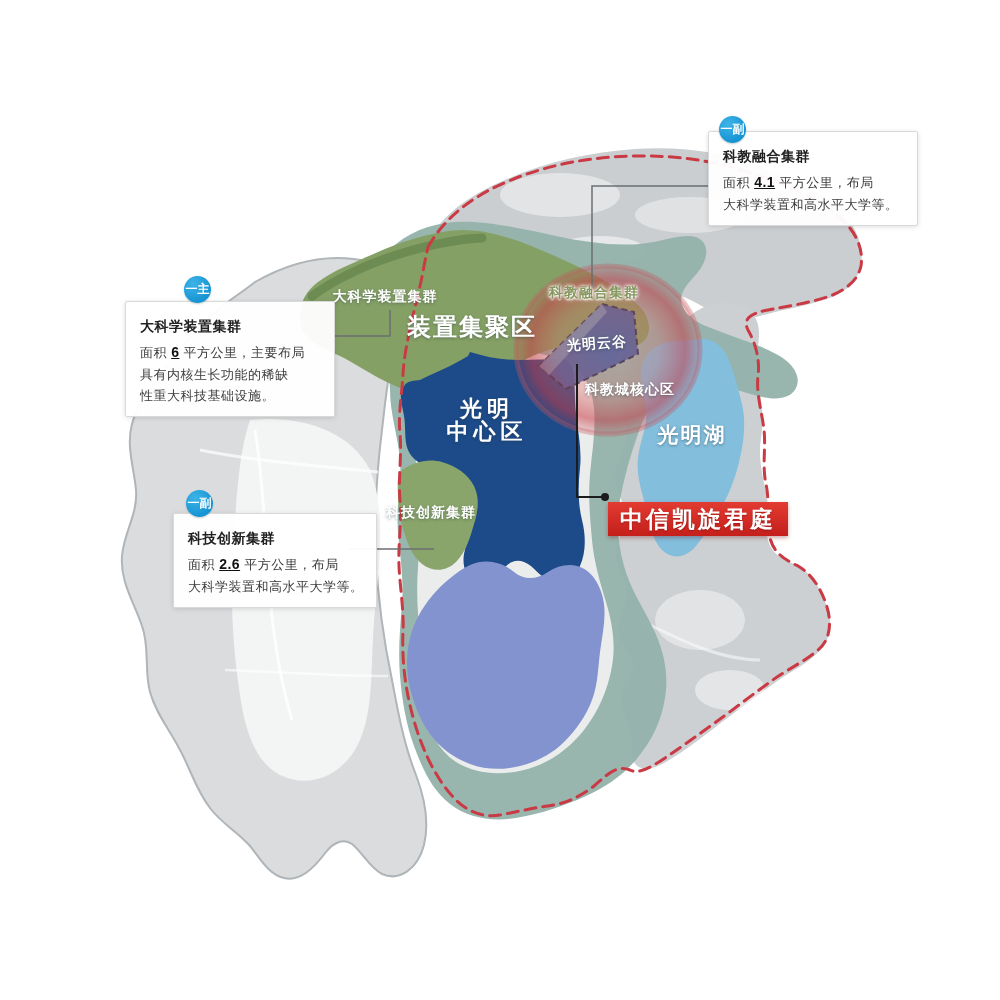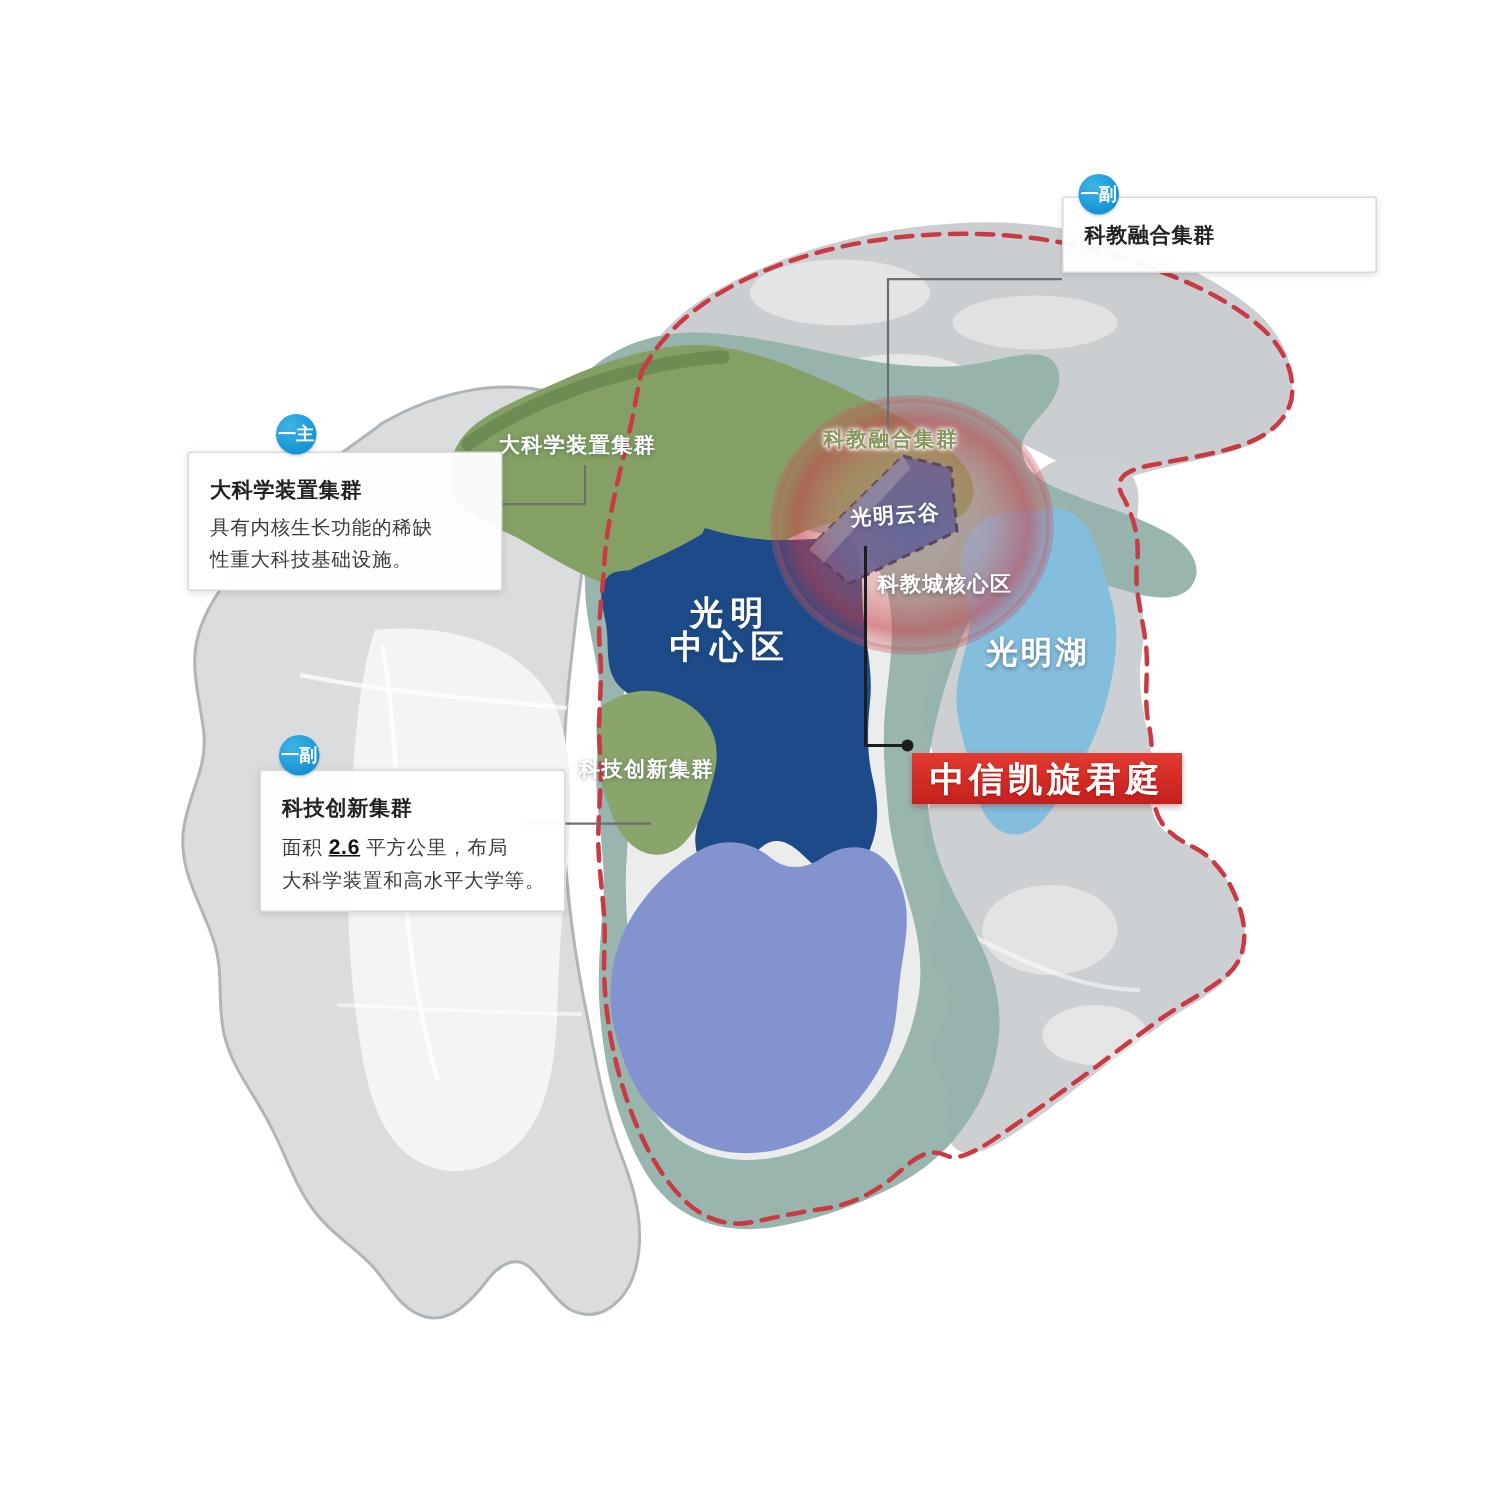--- a/index.html
+++ b/index.html
@@ -157,38 +157,44 @@
 
     <path d="M 708,186 L 592,186 L 592,288" fill="none" stroke="#6a6f72" stroke-width="1.5"></path>
     <path d="M 307,336 L 390,336 L 390,310" fill="none" stroke="#6a6f72" stroke-width="1.5"></path>
     <path d="M 349,549 L 434,549" fill="none" stroke="#6a6f72" stroke-width="1.5"></path>
 
     <path d="M 577,364 L 577,497 L 604,497" fill="none" stroke="#1c1c1c" stroke-width="2"></path>
     <circle cx="605" cy="497" r="4" fill="#1c1c1c"></circle>
   </svg>
 
   <div class="maplabel lbl-small" style="left:385px;top:297px;">大科学装置集群</div>
+  <div class="maplabel lbl-device" style="left:472px;top:327px;">装置集聚区</div>
   <div class="maplabel lbl-sciedu" style="left:594px;top:293px;">科教融合集群</div>
   <div class="maplabel lbl-valley" style="left:597px;top:344px;">光明云谷</div>
   <div class="maplabel lbl-core" style="left:630px;top:390px;">科教城核心区</div>
   <div class="maplabel lbl-center" style="left:487px;top:420px;">
     <div>光明</div>
     <div>中心区</div>
   </div>
   <div class="maplabel lbl-lake" style="left:692px;top:435px;text-align:right;">光明湖</div>
   <div class="maplabel lbl-small" style="left:431px;top:513px;">科技创新集群</div>
 
   <div class="callout" style="left:708px;top:131px;width:182px;">
     <div class="title">科教融合集群</div>
+    <div>
+        <div class="bline"><span>面积 </span><span class="num">4.1</span><span> 平方公里，布局</span></div>
+        <div class="bline"><span>大科学装置和高水平大学等。</span></div>
+      </div>
   </div>
   <div class="badge-circle" style="left:719px;top:116px;">一副</div>
 
   <div class="callout" style="left:125px;top:301px;width:182px;">
     <div class="title">大科学装置集群</div>
     <div>
+        <div class="bline"><span>面积 </span><span class="num">6</span><span> 平方公里，主要布局</span></div>
         <div class="bline"><span>具有内核生长功能的稀缺</span></div>
         <div class="bline"><span>性重大科技基础设施。</span></div>
       </div>
   </div>
   <div class="badge-circle" style="left:138px;top:276px;margin-left:46px;">一主</div>
 
   <div class="callout" style="left:173px;top:513px;width:176px;">
     <div class="title">科技创新集群</div>
     <div>
         <div class="bline"><span>面积 </span><span class="num">2.6</span><span> 平方公里，布局</span></div>

